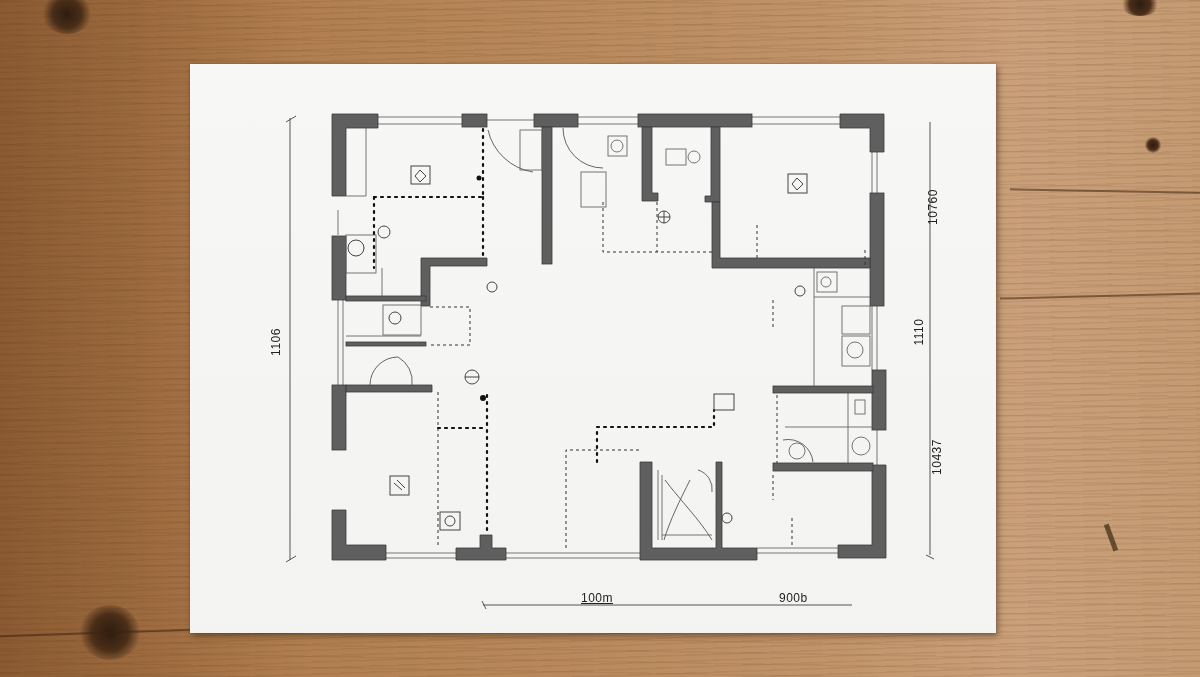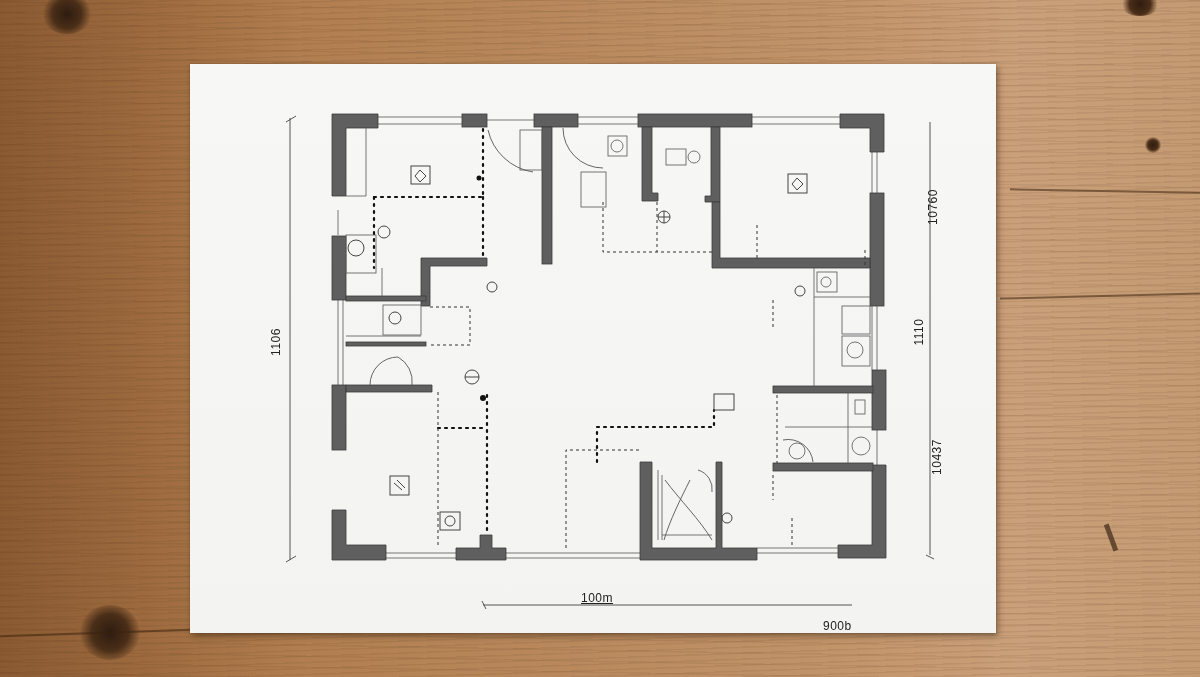--- a/index.html
+++ b/index.html
@@ -204,13 +204,13 @@
     <circle cx="483" cy="398" r="3"></circle>
     <circle cx="479" cy="178" r="2.5"></circle>
   </g>
 </svg>
 
 <div class="dim-label rot" style="left:262px;top:335px;">1106</div>
 <div class="dim-label rot" style="left:915px;top:200px;">10760</div>
 <div class="dim-label rot" style="left:906px;top:325px;">1110</div>
 <div class="dim-label rot" style="left:919px;top:450px;">10437</div>
 <div class="dim-label" style="left:581px;top:591px;text-decoration:underline;">100m</div>
-<div class="dim-label" style="left:823px;top:591px;margin-top:28px;">900b</div>
+<div class="dim-label" style="left:779px;top:591px;">900b</div>
 
 </body></html>

